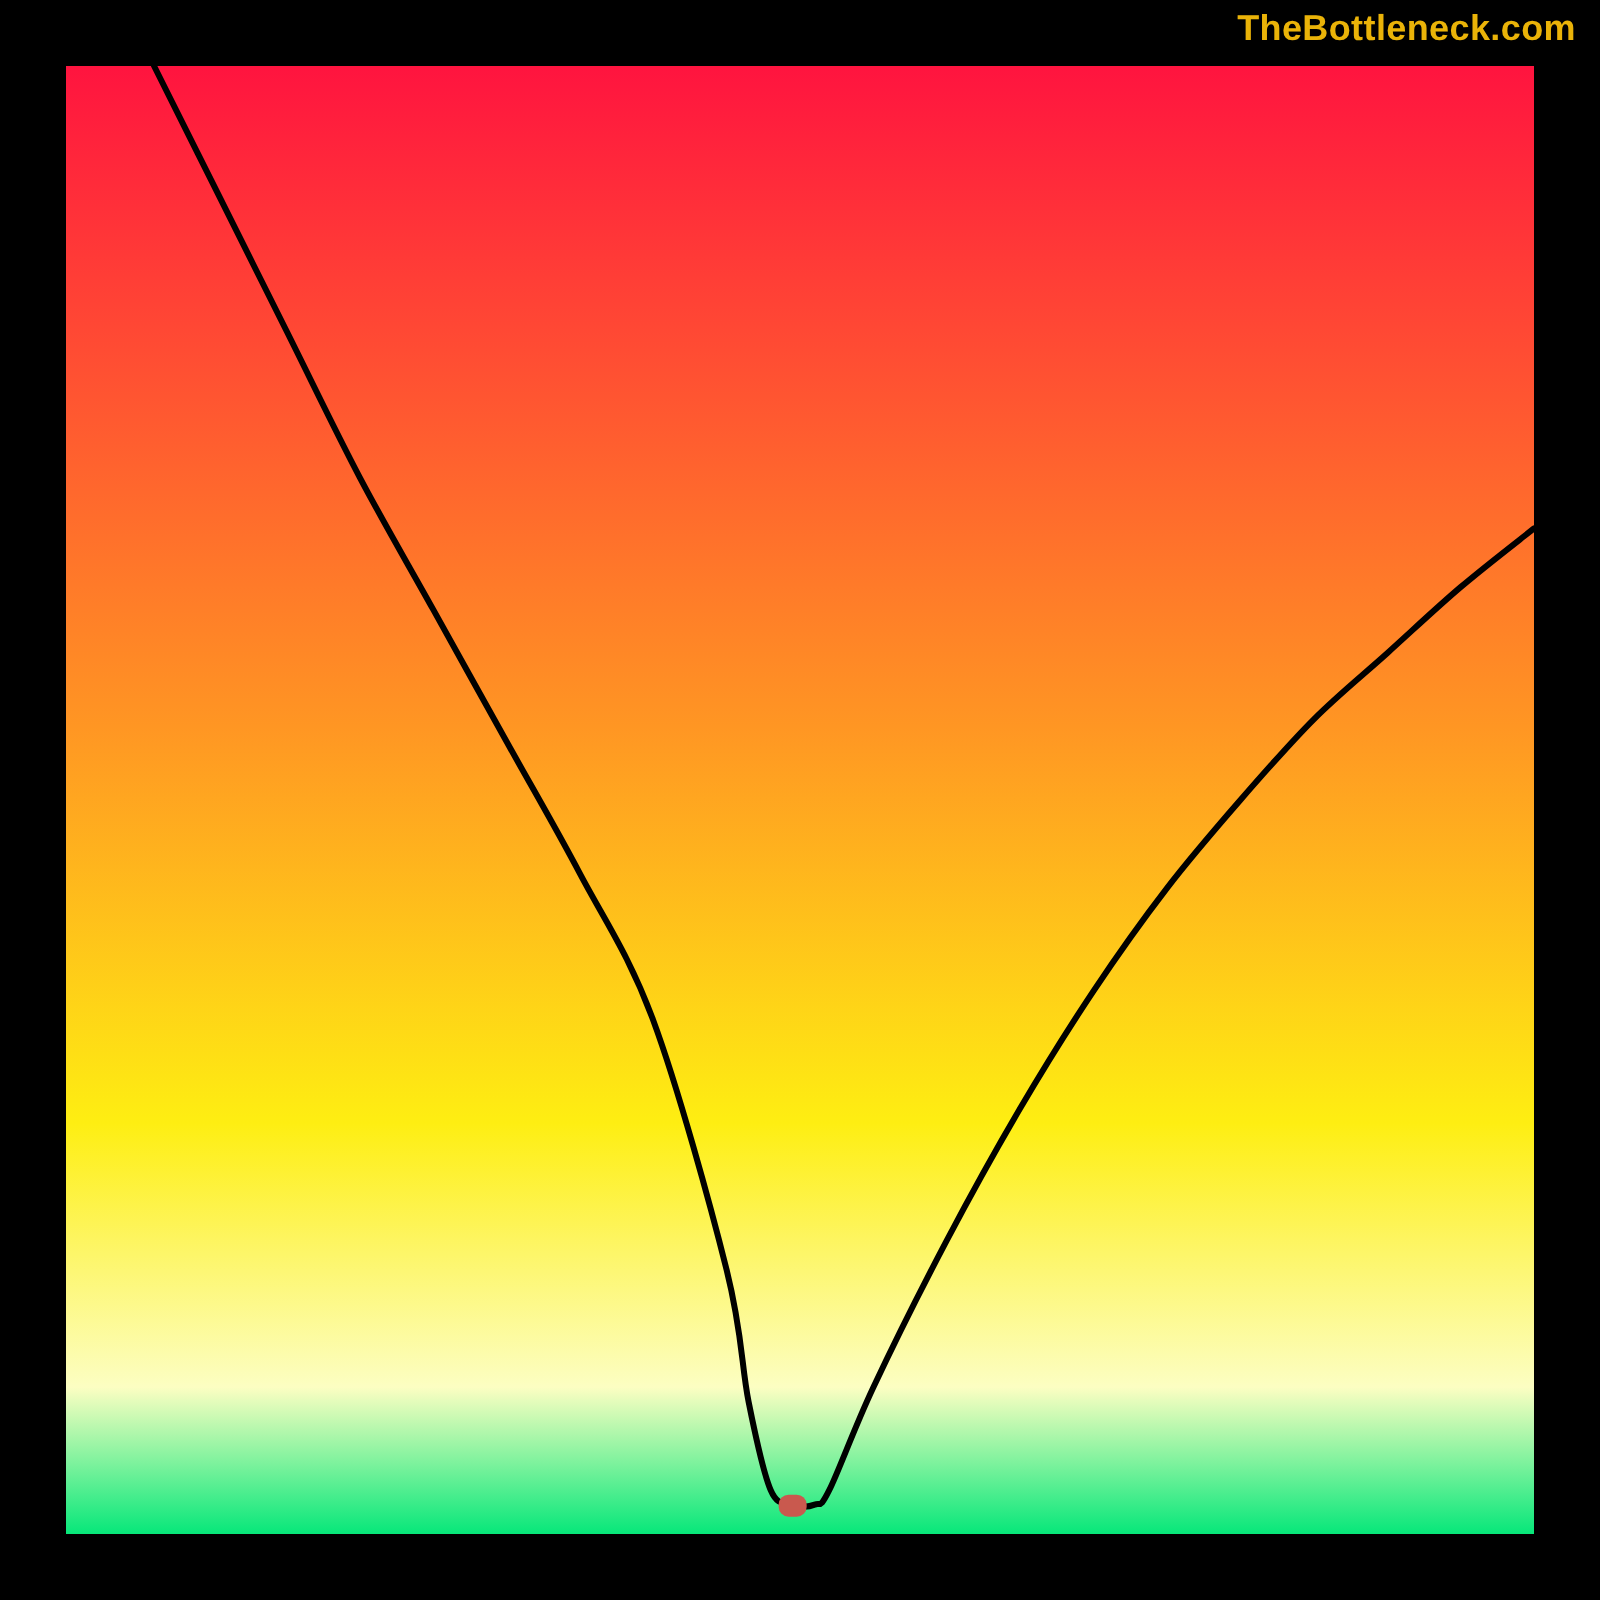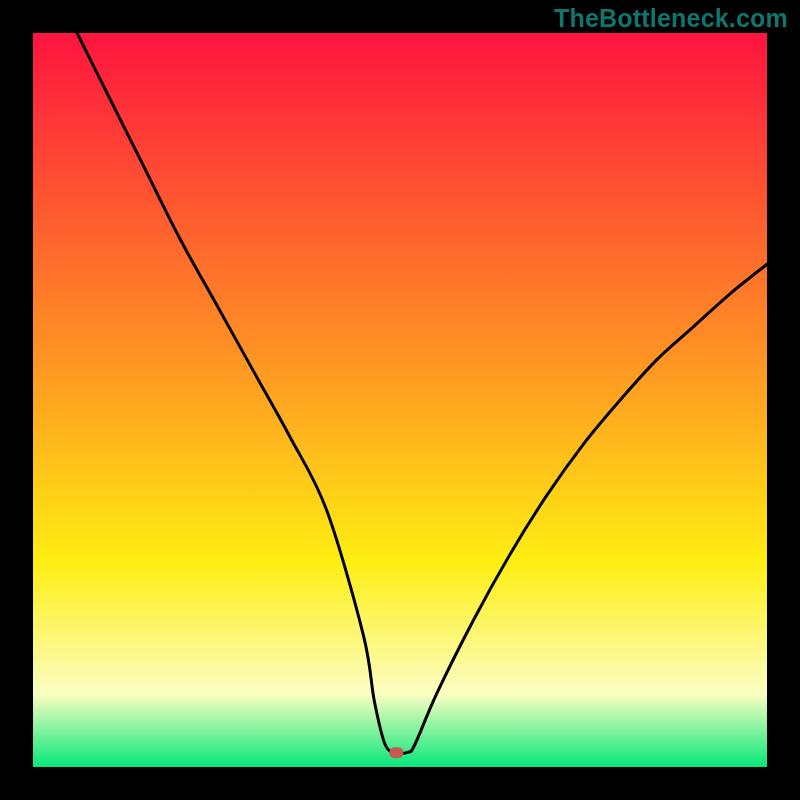--- a/index.html
+++ b/index.html
@@ -14,23 +14,23 @@
     position: relative;
     width: 800px;
     height: 800px;
     background: #000;
   }
   .watermark {
     position: absolute;
     top: 4px;
     right: 12px;
     font-family: Arial, Helvetica, sans-serif;
-    font-size: 25px;
+    font-size: 18px;
     font-weight: 600;
-    color: #0f766e;
+    color: #eab308;
     letter-spacing: 0.2px;
     user-select: none;
   }
   svg {
     position: absolute;
     top: 0;
     left: 0;
   }
 </style>
 </head>

